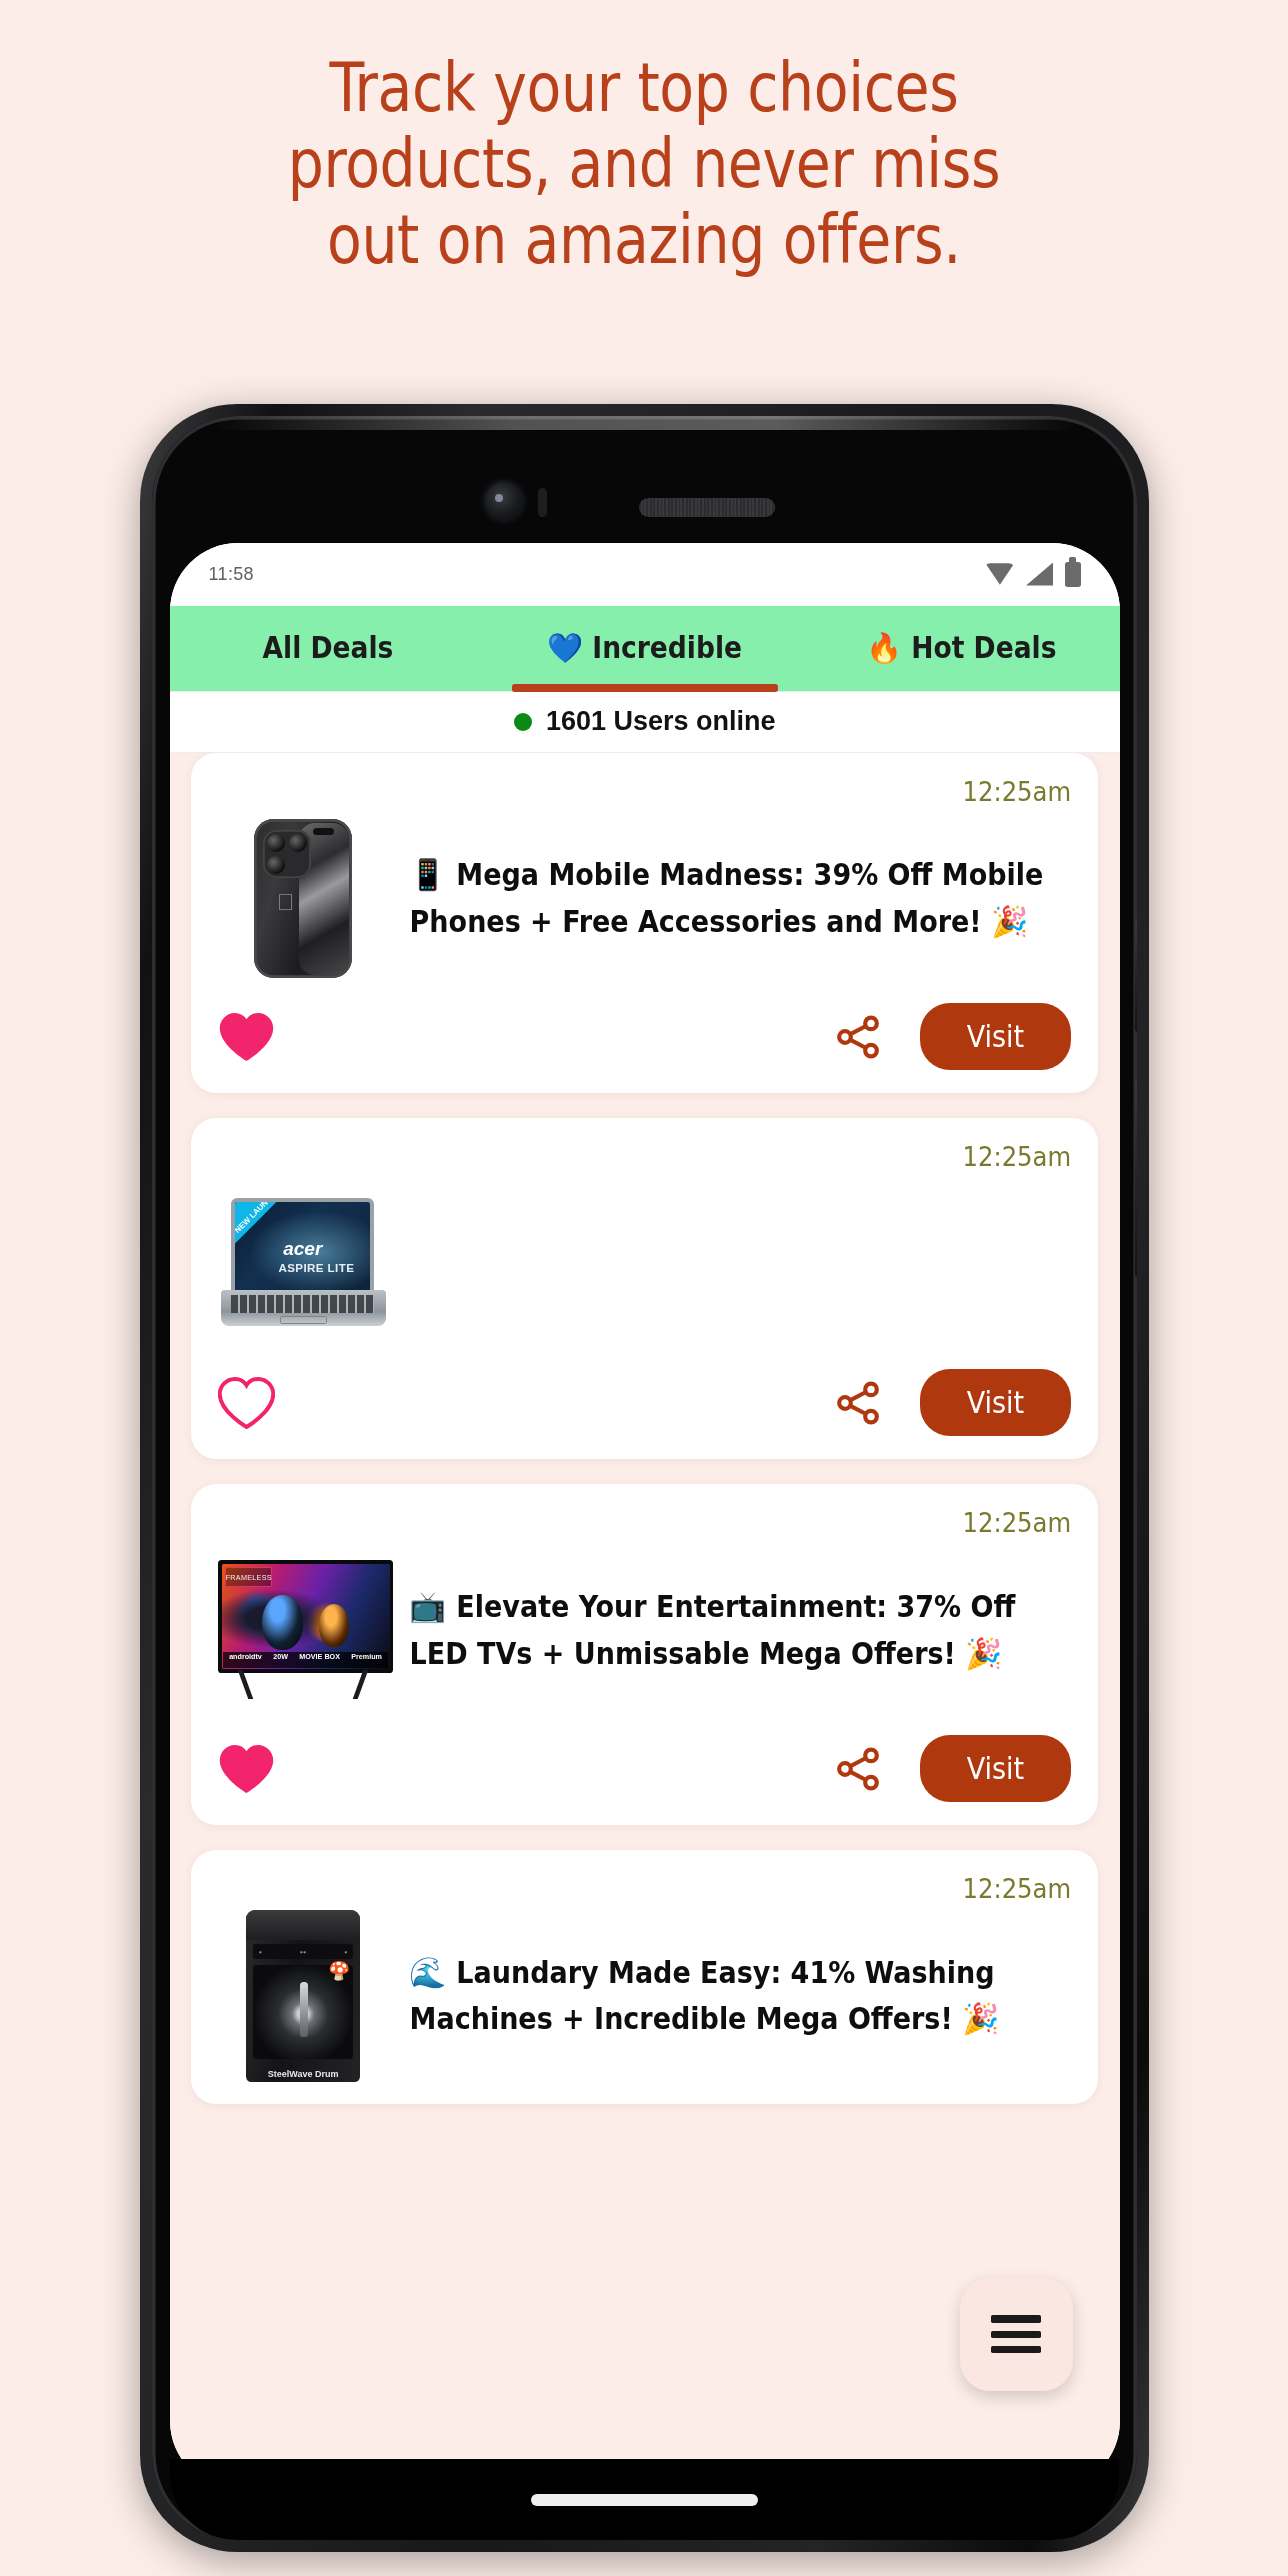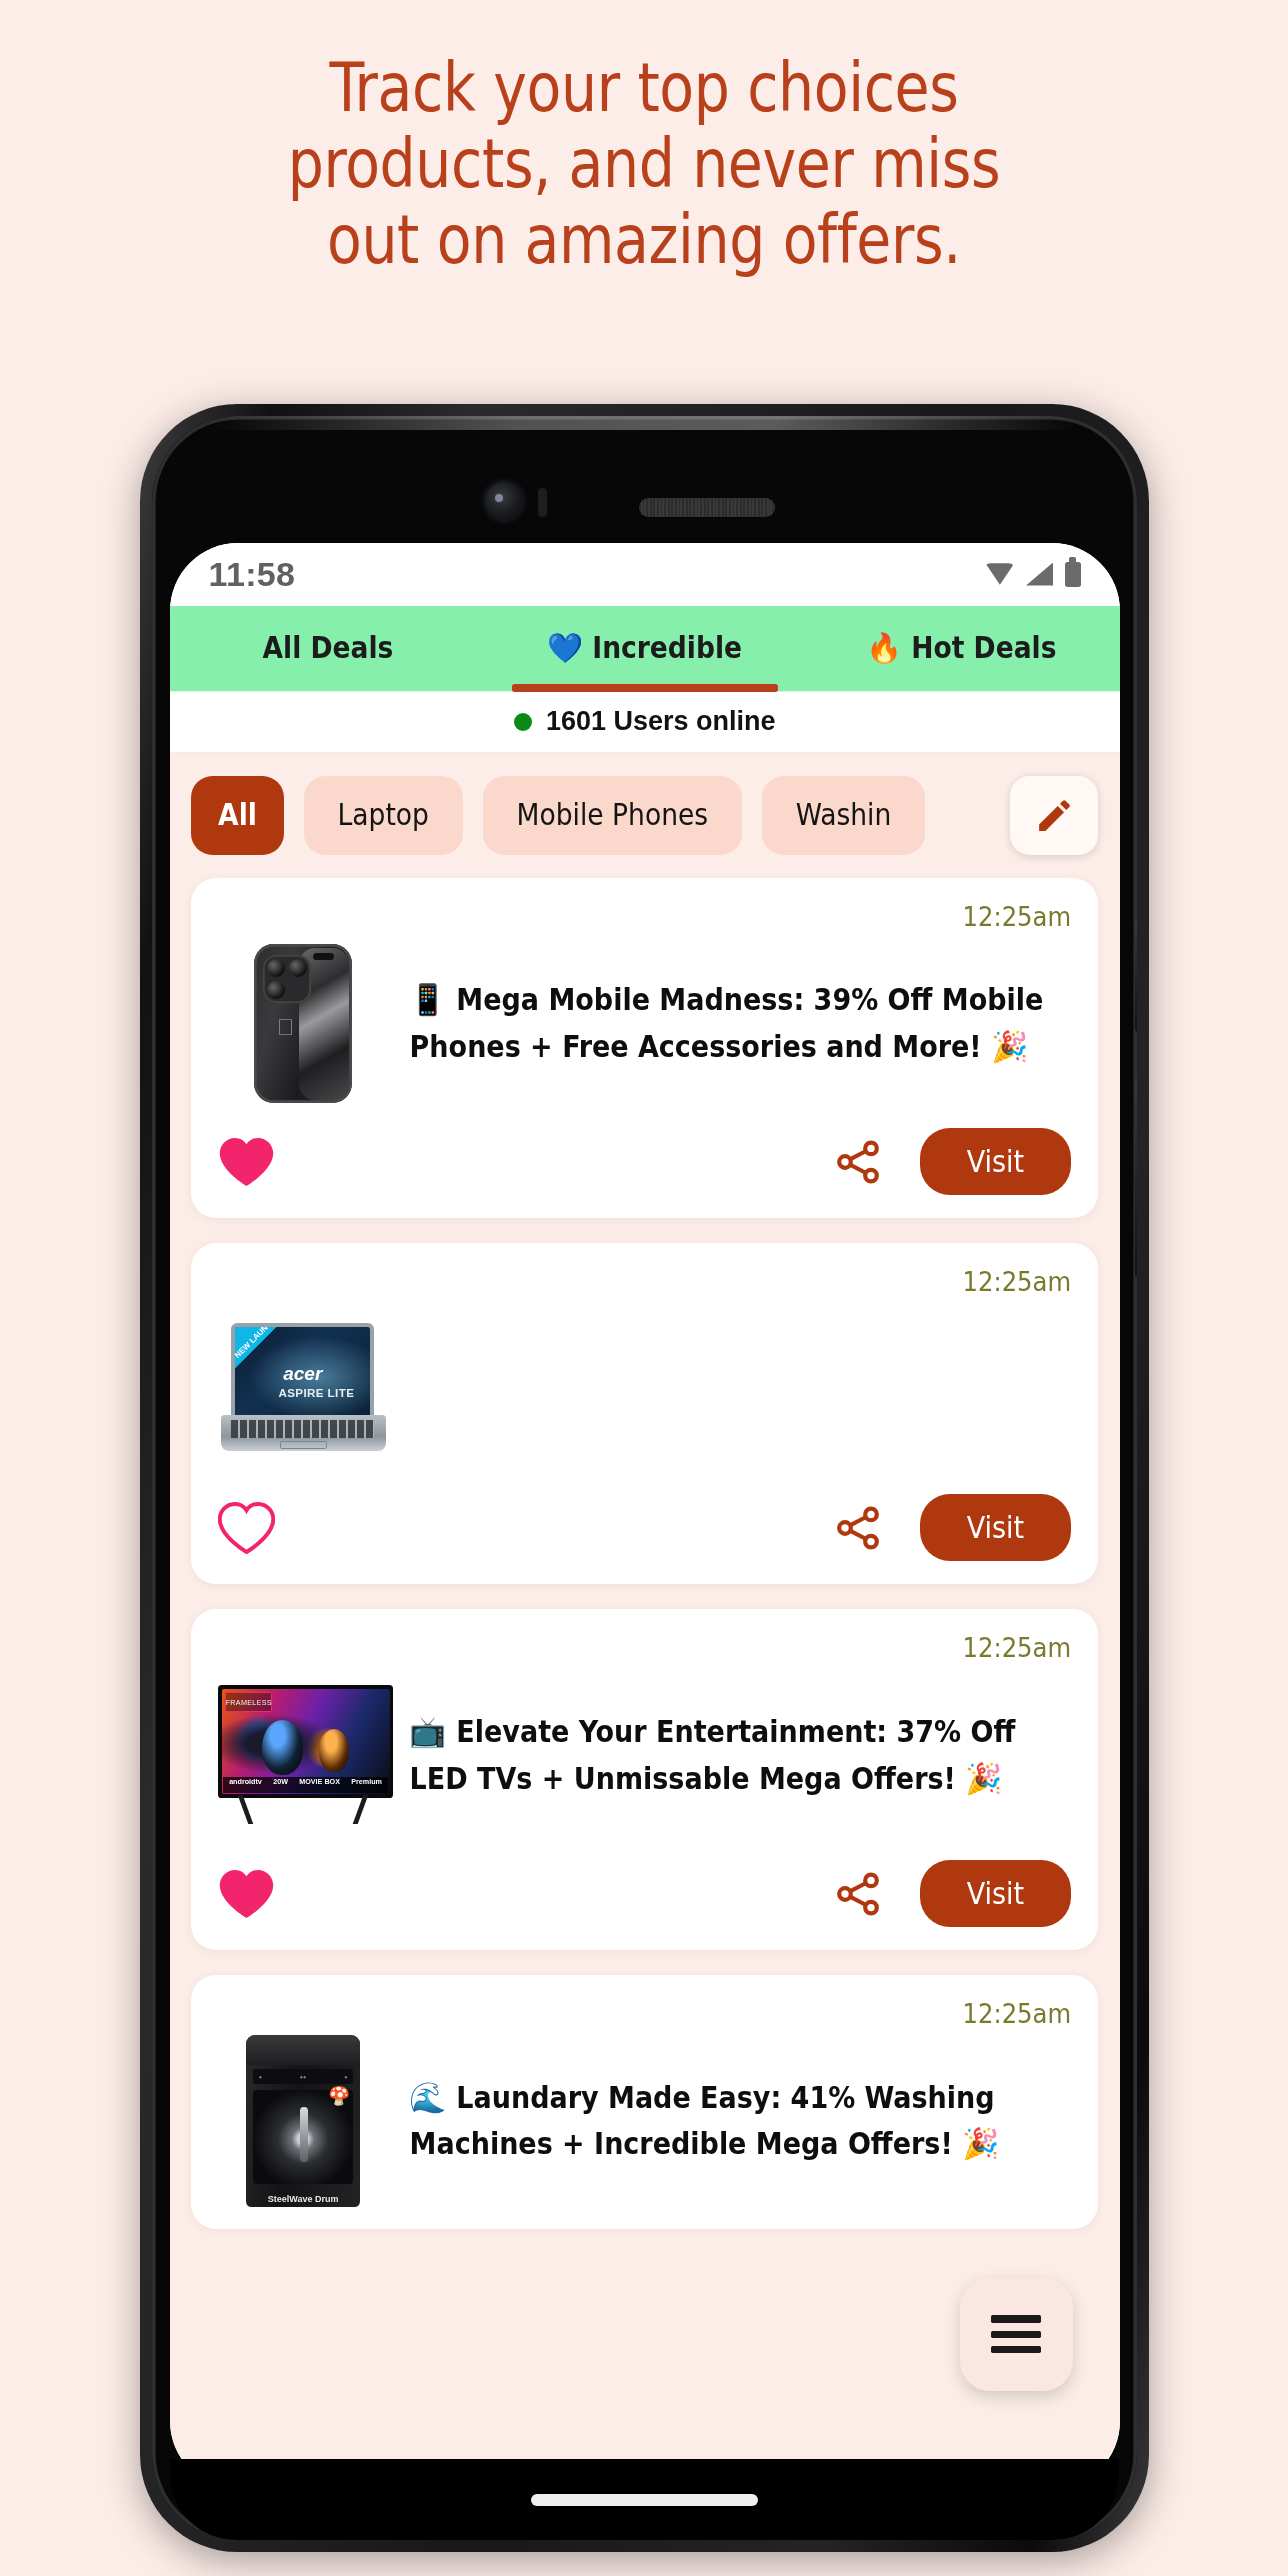--- a/index.html
+++ b/index.html
@@ -100,21 +100,21 @@
 
   
   .statusbar {
     position: relative;
     height: 63px;
     background: #fff;
     display: flex; align-items: center;
     padding: 0 39px 0 39px;
   }
   .status-time {
-    font-size: 34px; color: #616161; font-weight: 700;
+    font-size: 18px; color: #616161; font-weight: 400;
     letter-spacing: 0.3px;
   }
   .status-icons { margin-left: auto; display: flex; align-items: center; gap: 11.6px; }
   .ico-wifi {
     width: 29px; height: 21.5px;
     background: #6b6b6b;
     clip-path: polygon(0% 0%, 100% 0%, 50% 100%);
     border-radius: 5.4px 5.4px 0 0;
   }
   .ico-signal {
@@ -470,39 +470,20 @@
             </div>
           </div>
 
           <div class="online-bar">
             <span class="dot-green"></span>
             <span class="online-text">1601 Users online</span>
           </div>
 
           <div class="list-area">
 
-            <div class="chips-row">
-              <div class="chip active">
-                <span>All</span>
-              </div>
-              <div class="chip">
-                <span>Laptop</span>
-              </div>
-              <div class="chip">
-                <span>Mobile Phones</span>
-              </div>
-              <div class="chip">
-                <span>Washin</span>
-              </div>
-              <div class="chip-edit">
-                <svg class="pencil" viewBox="0 0 24 24">
-                  <path d="M3 17.3V21h3.7L17.6 10.1l-3.7-3.7L3 17.3zM20.7 7c.4-.4.4-1 0-1.4l-2.3-2.3c-.4-.4-1-.4-1.4 0l-1.8 1.8 3.7 3.7L20.7 7z" fill="#B0380F"></path>
-                </svg>
-              </div>
-            </div>
 
             <div class="card">
               <div class="card-time">12:25am</div>
               <div class="card-main">
                 <div class="thumb">
                   <div class="phone-art">
                     <div class="screen-face"></div>
                     <div class="notch"></div>
                     <div class="cam-block">
                         <i></i>

